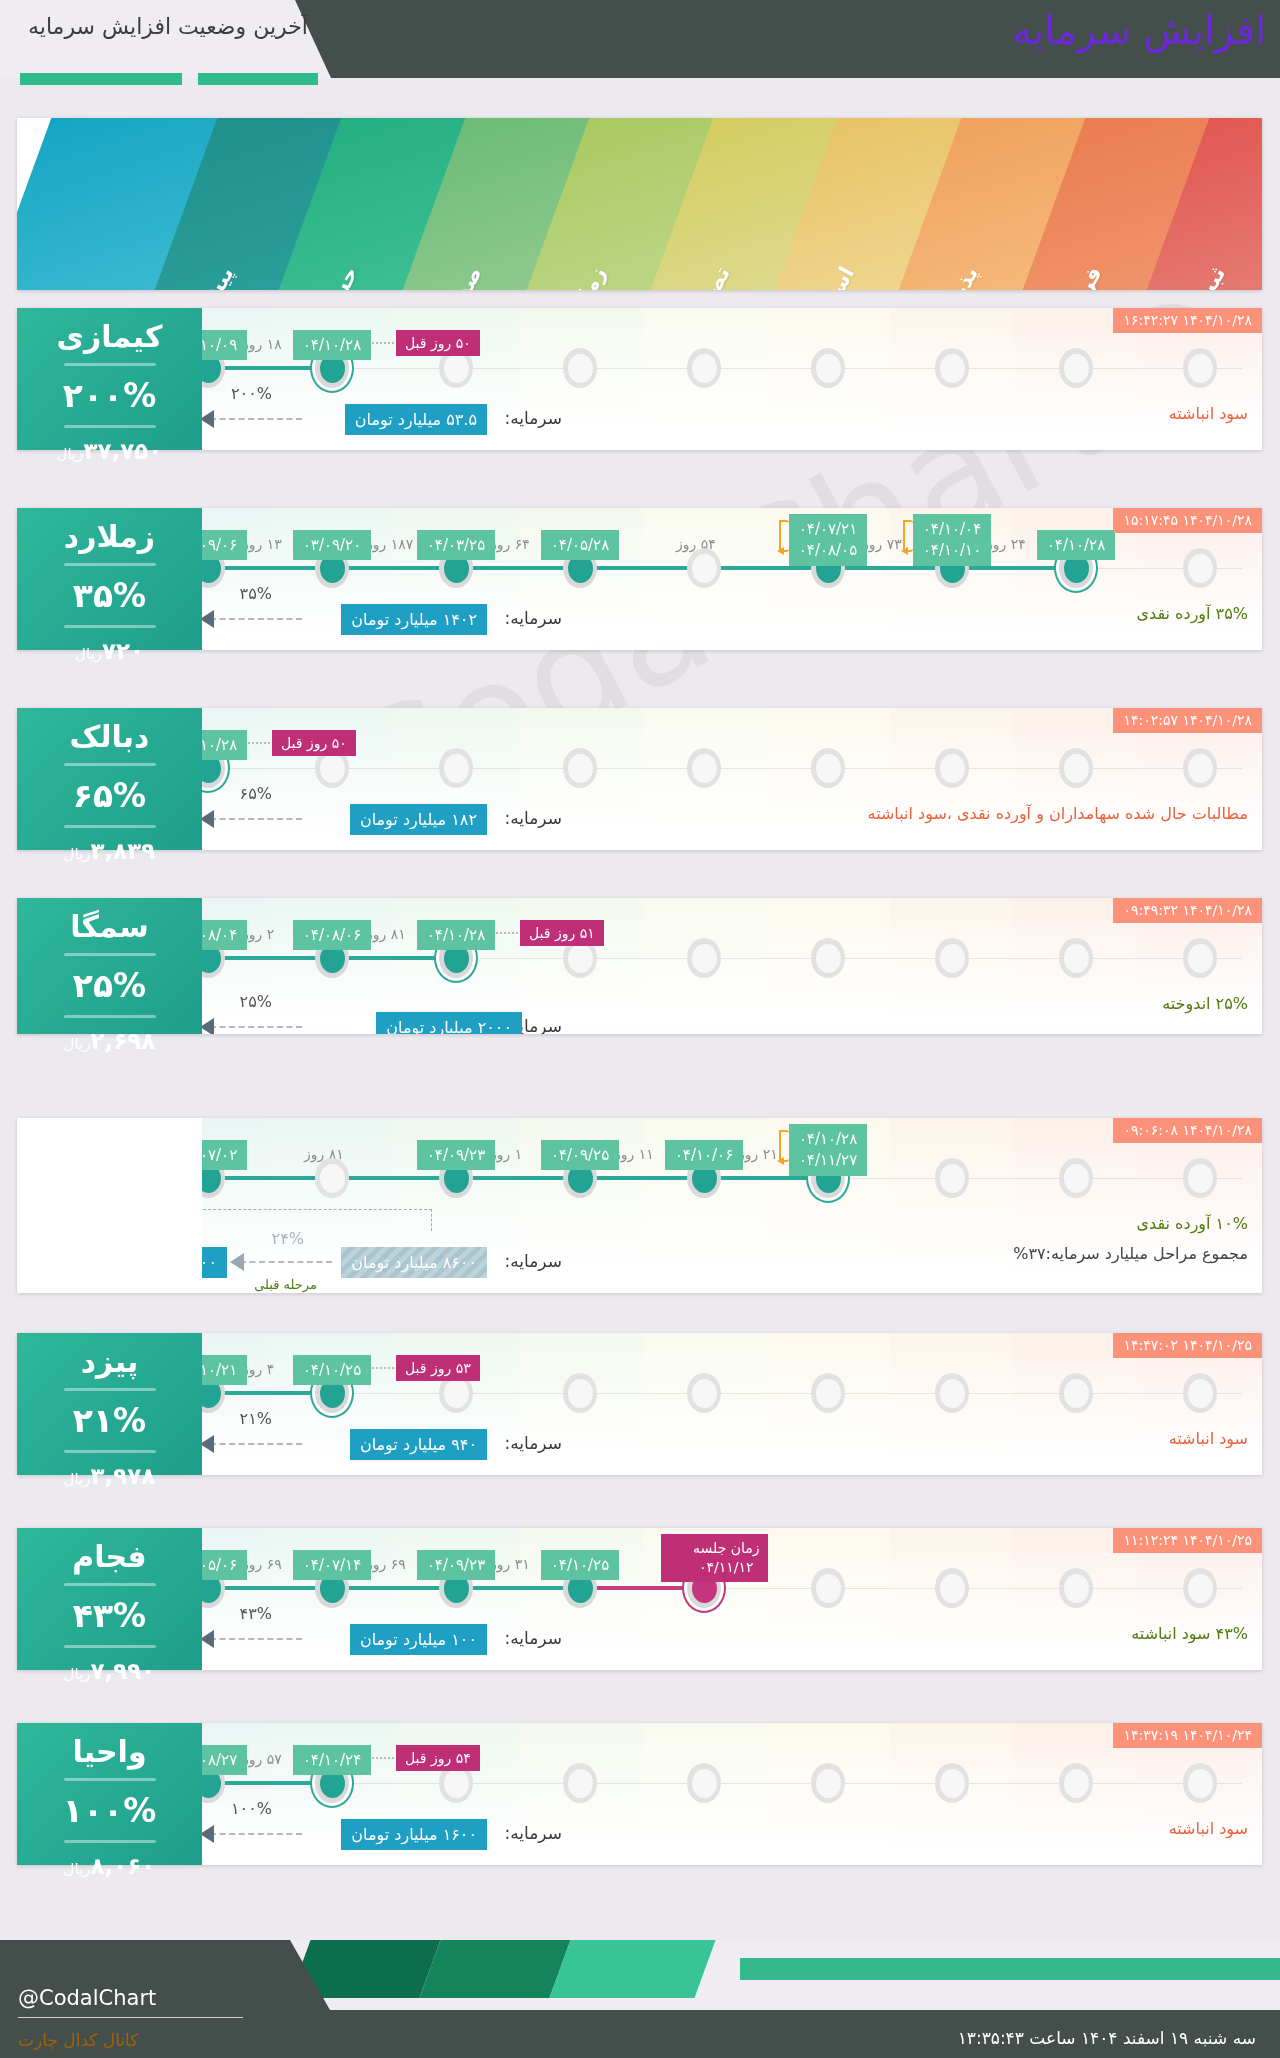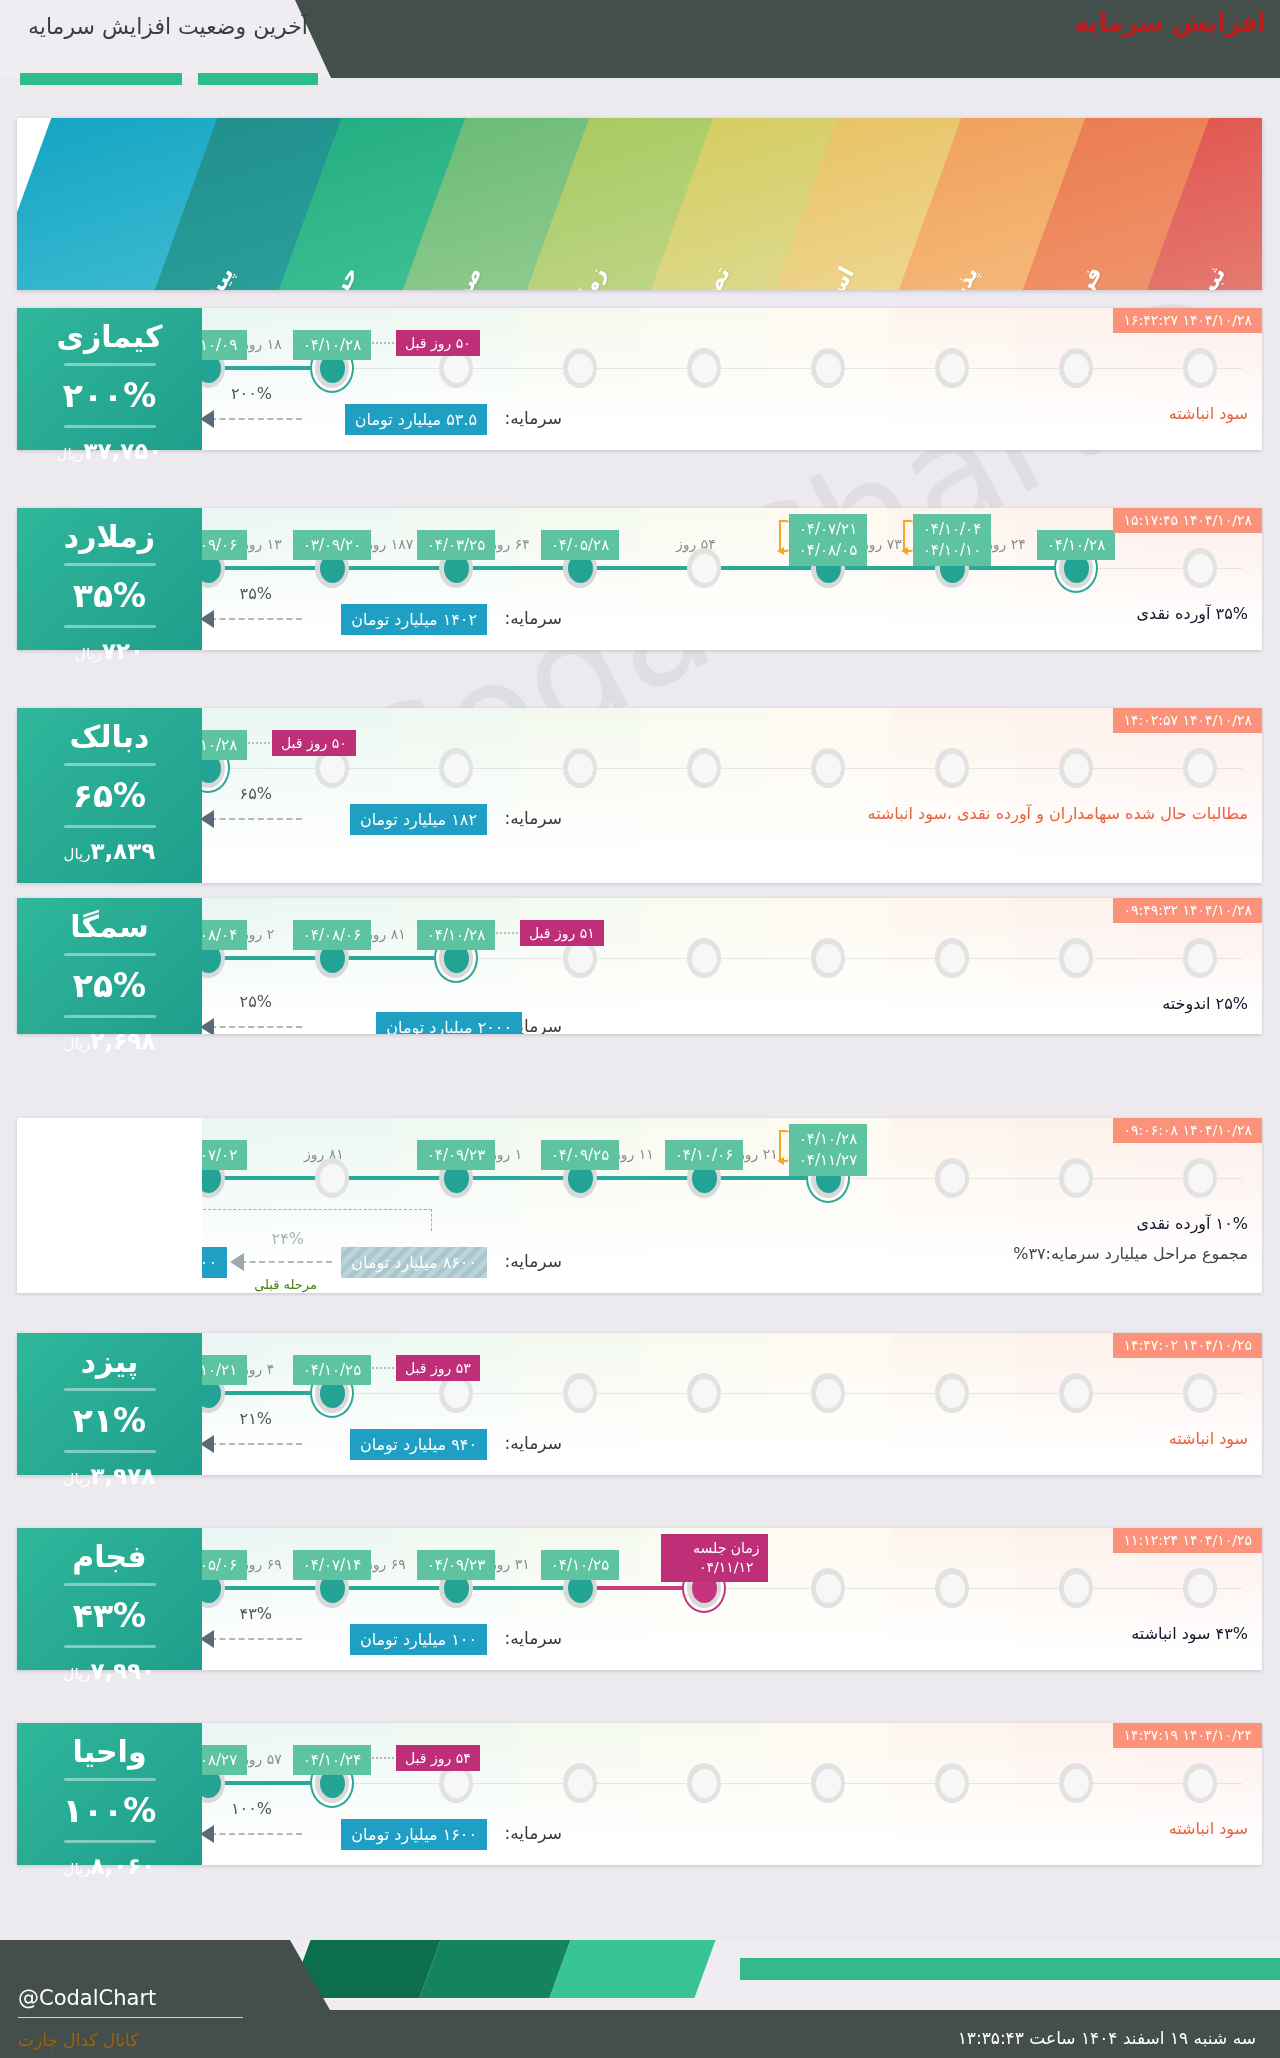--- a/index.html
+++ b/index.html
@@ -14,21 +14,21 @@
 
   
   .header { position:absolute; top:0; left:0; width:1280px; height:78px; background:#efecf2; }
   .header-dark {
     position:absolute; top:0; right:0; width:985px; height:78px;
     background:#444e4b;
     clip-path:polygon(0 0, 100% 0, 100% 100%, 36px 100%);
   }
   .header-title {
     position:absolute; top:8px; right:14px;
-    color:#b91c1c; font-size:25px; font-weight:bold; letter-spacing:0px;
+    color:#6d28d9; font-size:39px; font-weight:normal; letter-spacing:0px;
     white-space:nowrap;
   }
   .header-sub {
     position:absolute; top:14px; left:28px;
     color:#3d3d3d; font-size:22px; white-space:nowrap;
   }
   .header-accent1 { position:absolute; top:73px; left:198px; width:120px; height:12px; background:#2ebd8a; }
   .header-accent2 { position:absolute; top:73px; left:20px; width:162px; height:12px; background:#2ebd8a; }
 
   
@@ -125,21 +125,21 @@
     border-radius:0 3px 3px 0; width:10px;
   }
   .bracket:after {
     content:''; position:absolute; left:-4px; bottom:-5px;
     border-top:4px solid transparent; border-bottom:4px solid transparent;
     border-right:7px solid #f5a623;
   }
 
   .reason { position:absolute; font-size:16px; white-space:nowrap; }
   .reason.orange { color:#e8613c; }
-  .reason.blue { color:#0f172a; }
+  .reason.blue { color:#4d7c0f; }
   .reason.dark { color:#444; }
 
   
   .cap-label { position:absolute; font-size:17px; color:#3a3a3a; white-space:nowrap; }
   .chip {
     position:absolute; color:#fff; font-size:16px; padding:6px 10px;
     white-space:nowrap; text-align:center;
   }
   .chip.blue { background:#1f9fc4; }
   .chip.hatch {
@@ -381,21 +381,21 @@
         </div>
         <div class="reason blue" style="right: 14px; top: 96px;">۳۵% آورده نقدی</div>
         <div class="cap-label" style="right: 700px; top: 100px;">سرمایه:</div>
         <div class="chip blue" style="right: 775px; top: 96px;">۱۴۰۲ میلیارد تومان</div>
         <div class="arrowline" style="right: 960px; top: 110px; width: 92px;"></div>
         <div class="arrowhead" style="right: 1048px; top: 102px;"></div>
         <div class="pctlabel" style="right: 990px; top: 76px;">۳۵%</div>
       </div>
       <div class="timestamp">۱۴۰۴/۱۰/۲۸ ۱۵:۱۷:۴۵</div>
     </div>
-    <div class="row" style="top: 708px; height: 175px;">
+    <div class="row" style="top: 708px; height: 142px;">
       <div class="side">
         <div class="side-name">دبالک</div>
         <div class="side-hr"></div>
         <div class="side-pct">۶۵%</div>
         <div class="side-hr"></div>
         <div class="side-price">۳,۸۳۹<span class="cur">ریال</span></div>
       </div>
       <div class="row-body">
         <div class="lane" style="right: 0px; background: linear-gradient(rgb(253, 238, 234) 0%, rgb(255, 255, 255) 88%);"></div>
         <div class="lane" style="right: 124px; background: linear-gradient(rgb(253, 241, 234) 0%, rgb(255, 255, 255) 88%);"></div>

